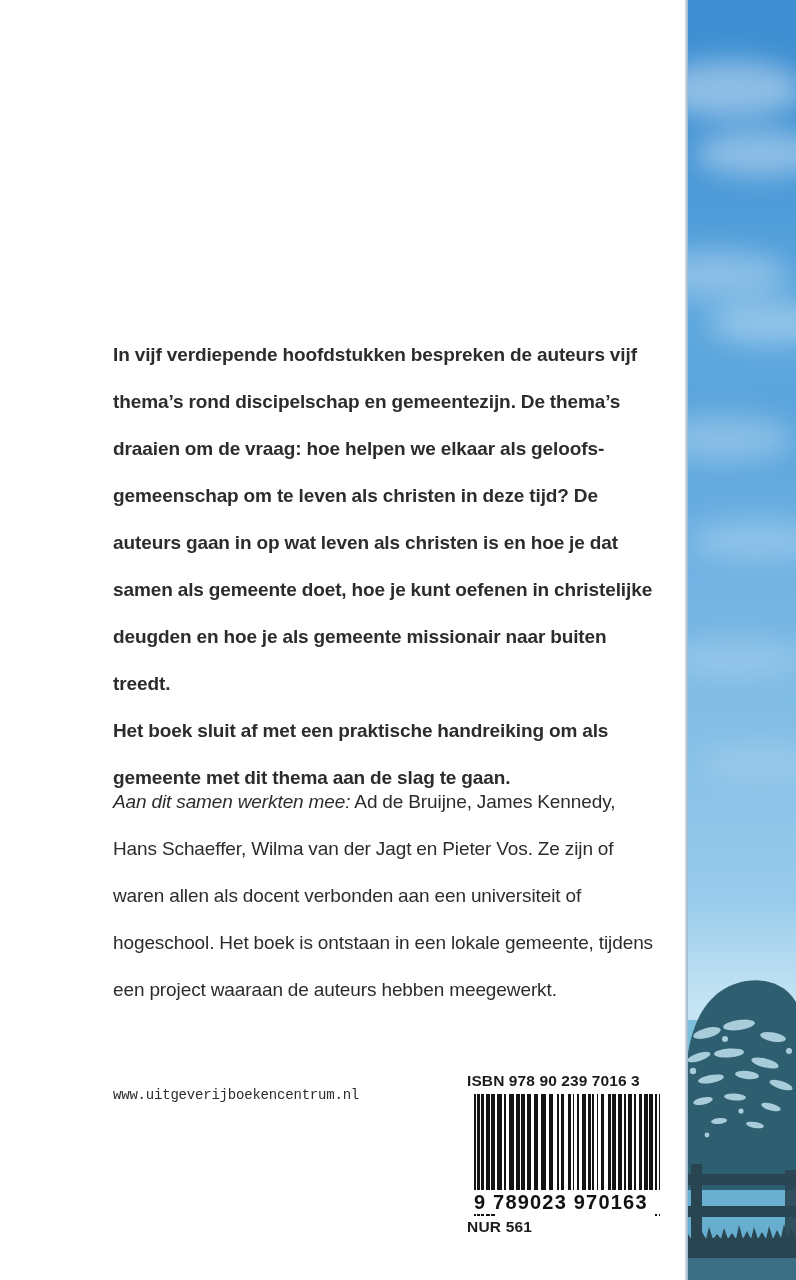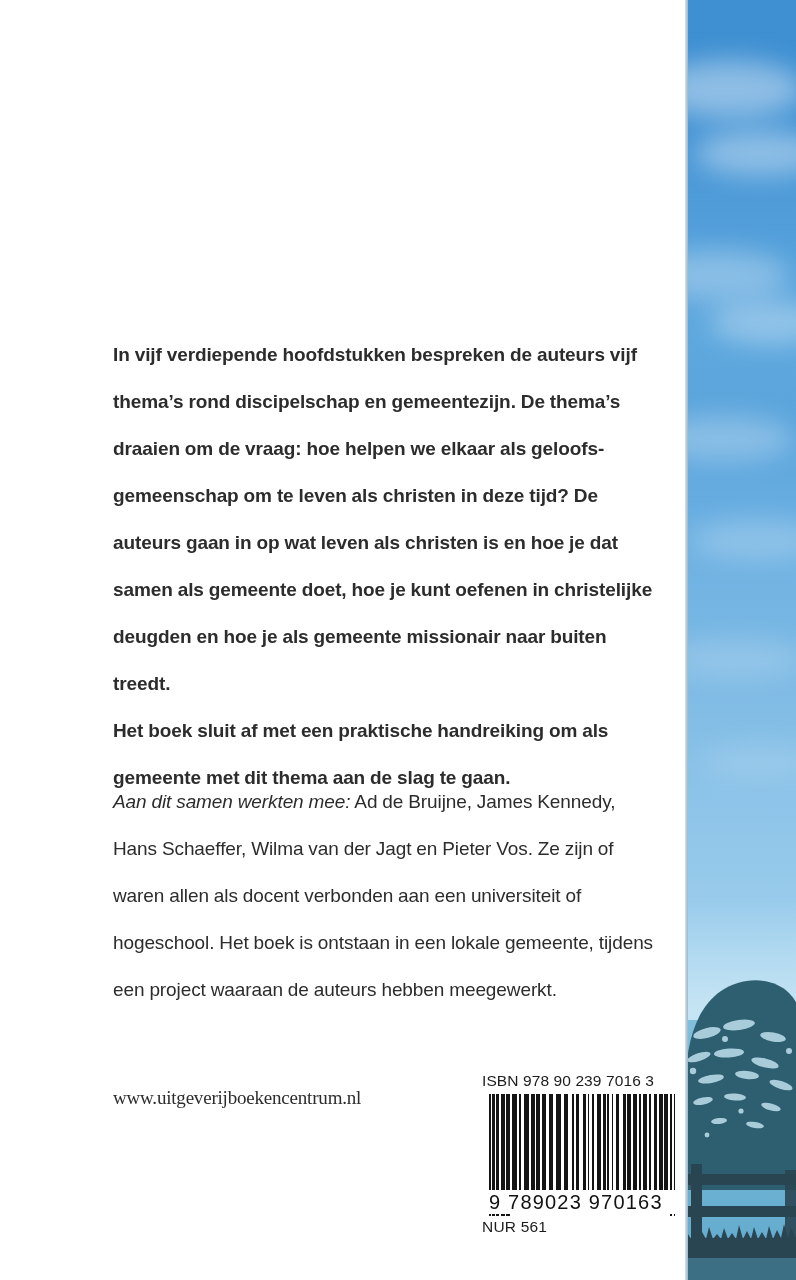--- a/index.html
+++ b/index.html
@@ -69,31 +69,32 @@
 
   .lead-italic {
     font-style: italic;
   }
 
   
   .website {
     position: absolute;
     left: 113px;
     top: 1087px;
-    font-family: Liberation Serif, serif;
-    font-size: 19px;
+    font-family: Liberation Mono, monospace;
+    font-size: 14px;
     color: #2c2c2c;
     letter-spacing: -0.2px;
   }
 
   .isbn-block {
     position: absolute;
-    left: 482px;
+    left: 467px;
     top: 1072px;
     width: 200px;
+    font-weight: bold;
   }
 
   .isbn-line {
     font-family: "Liberation Sans", sans-serif;
     font-size: 15.5px;
     color: #1c1c1c;
     letter-spacing: 0.1px;
     margin-bottom: 4px;
     white-space: nowrap;
   }

